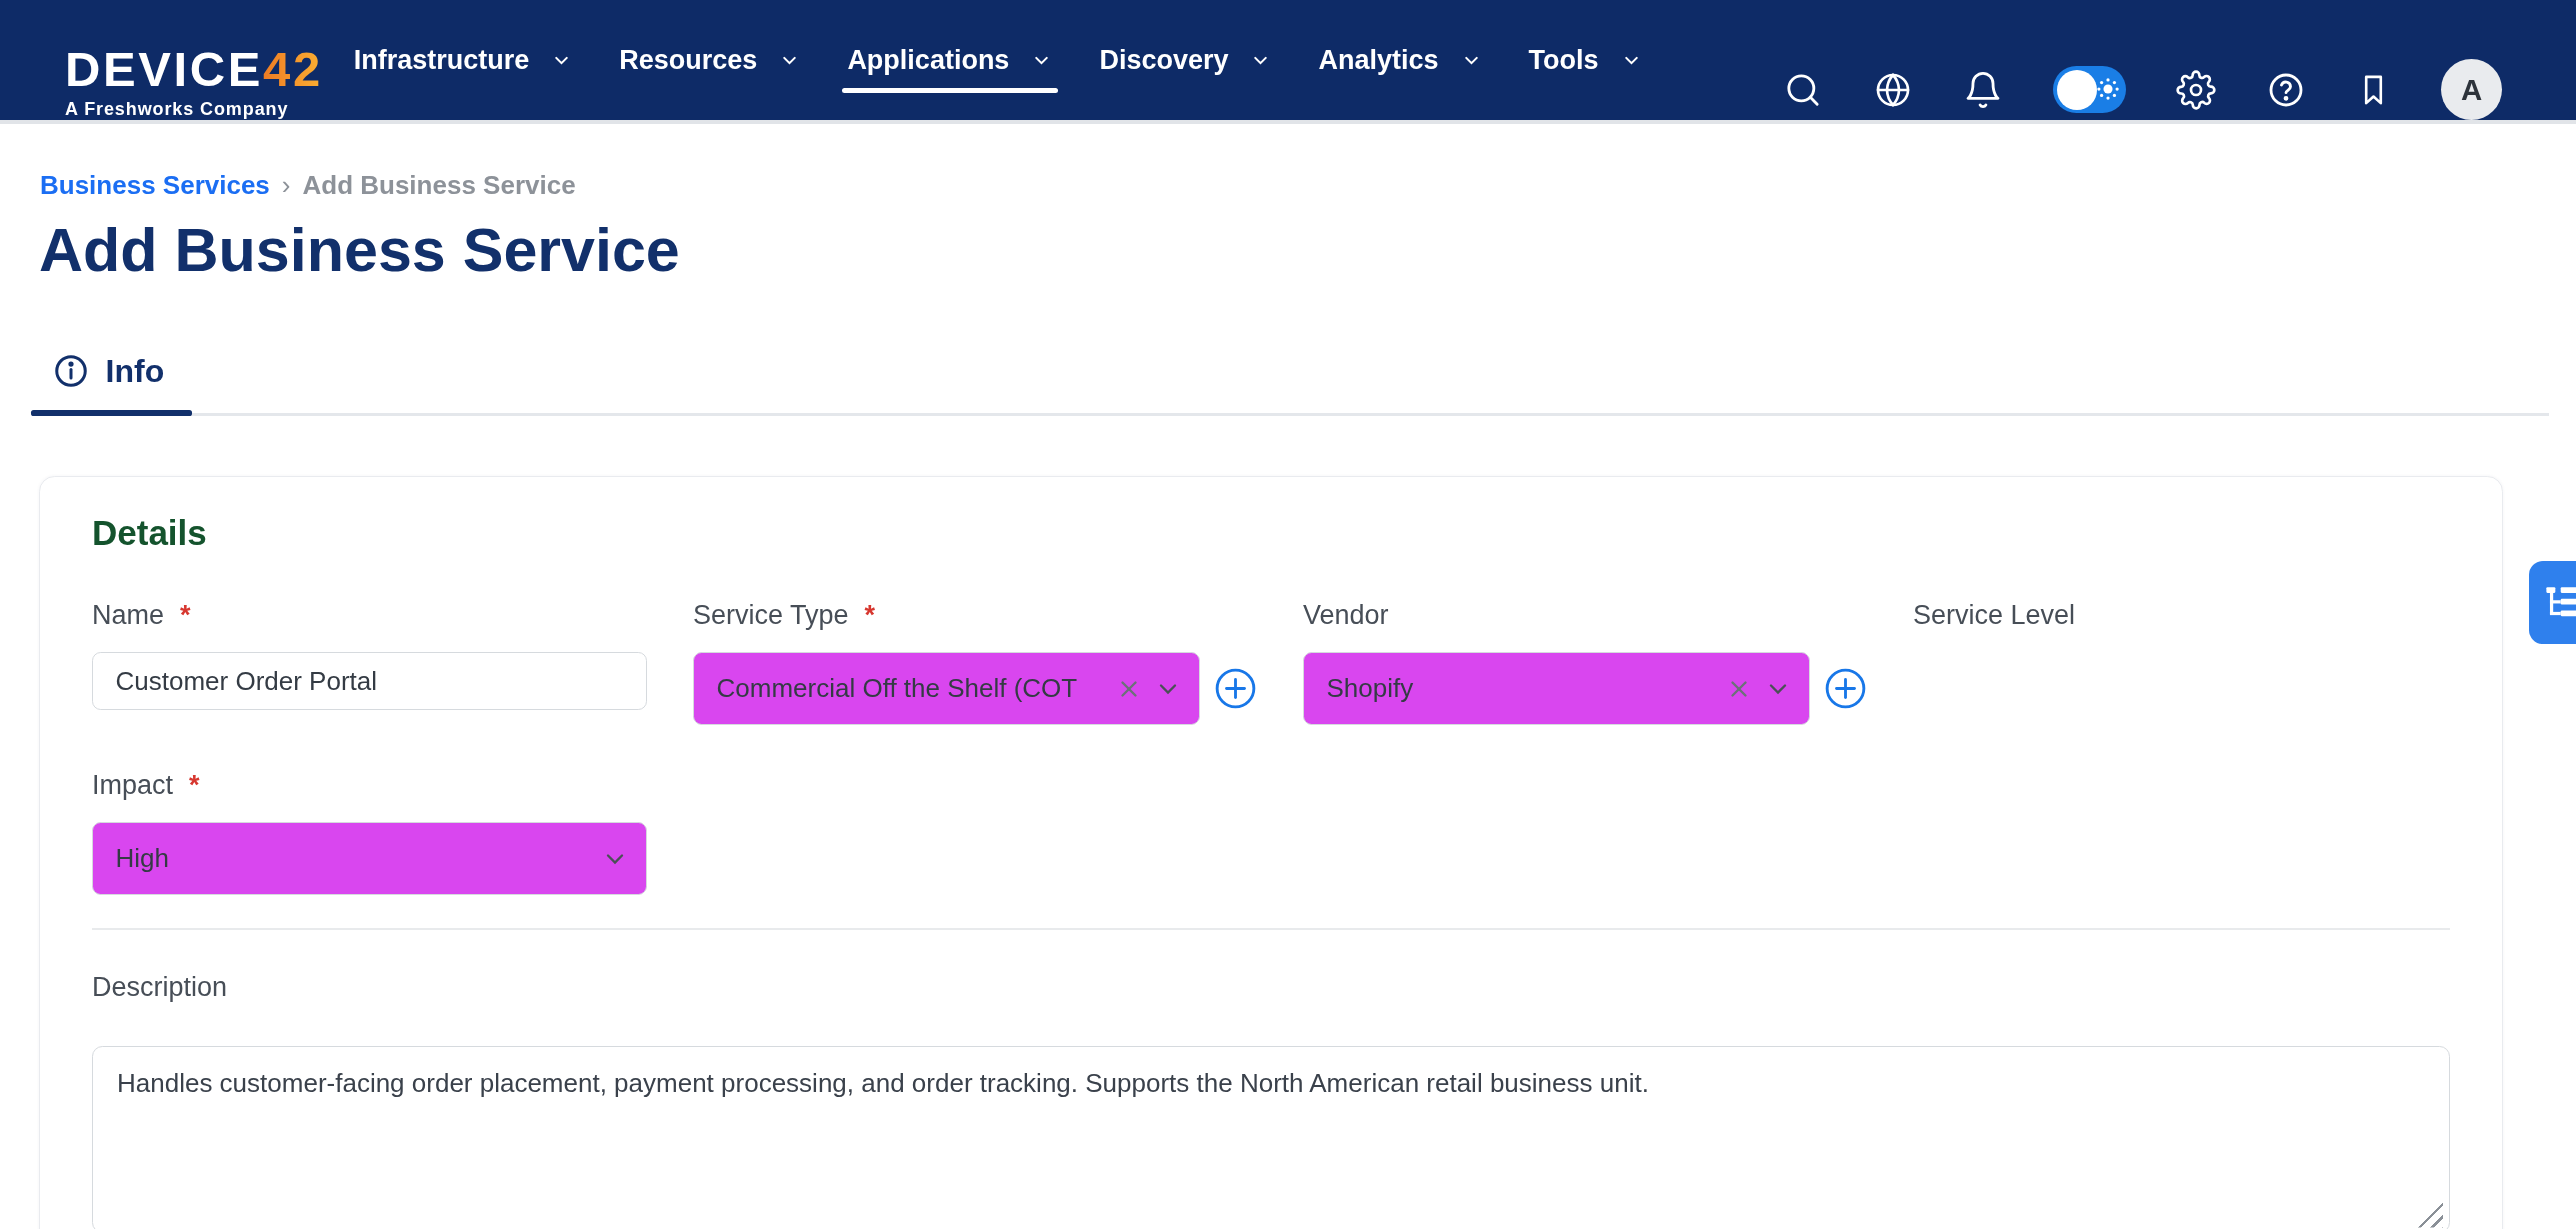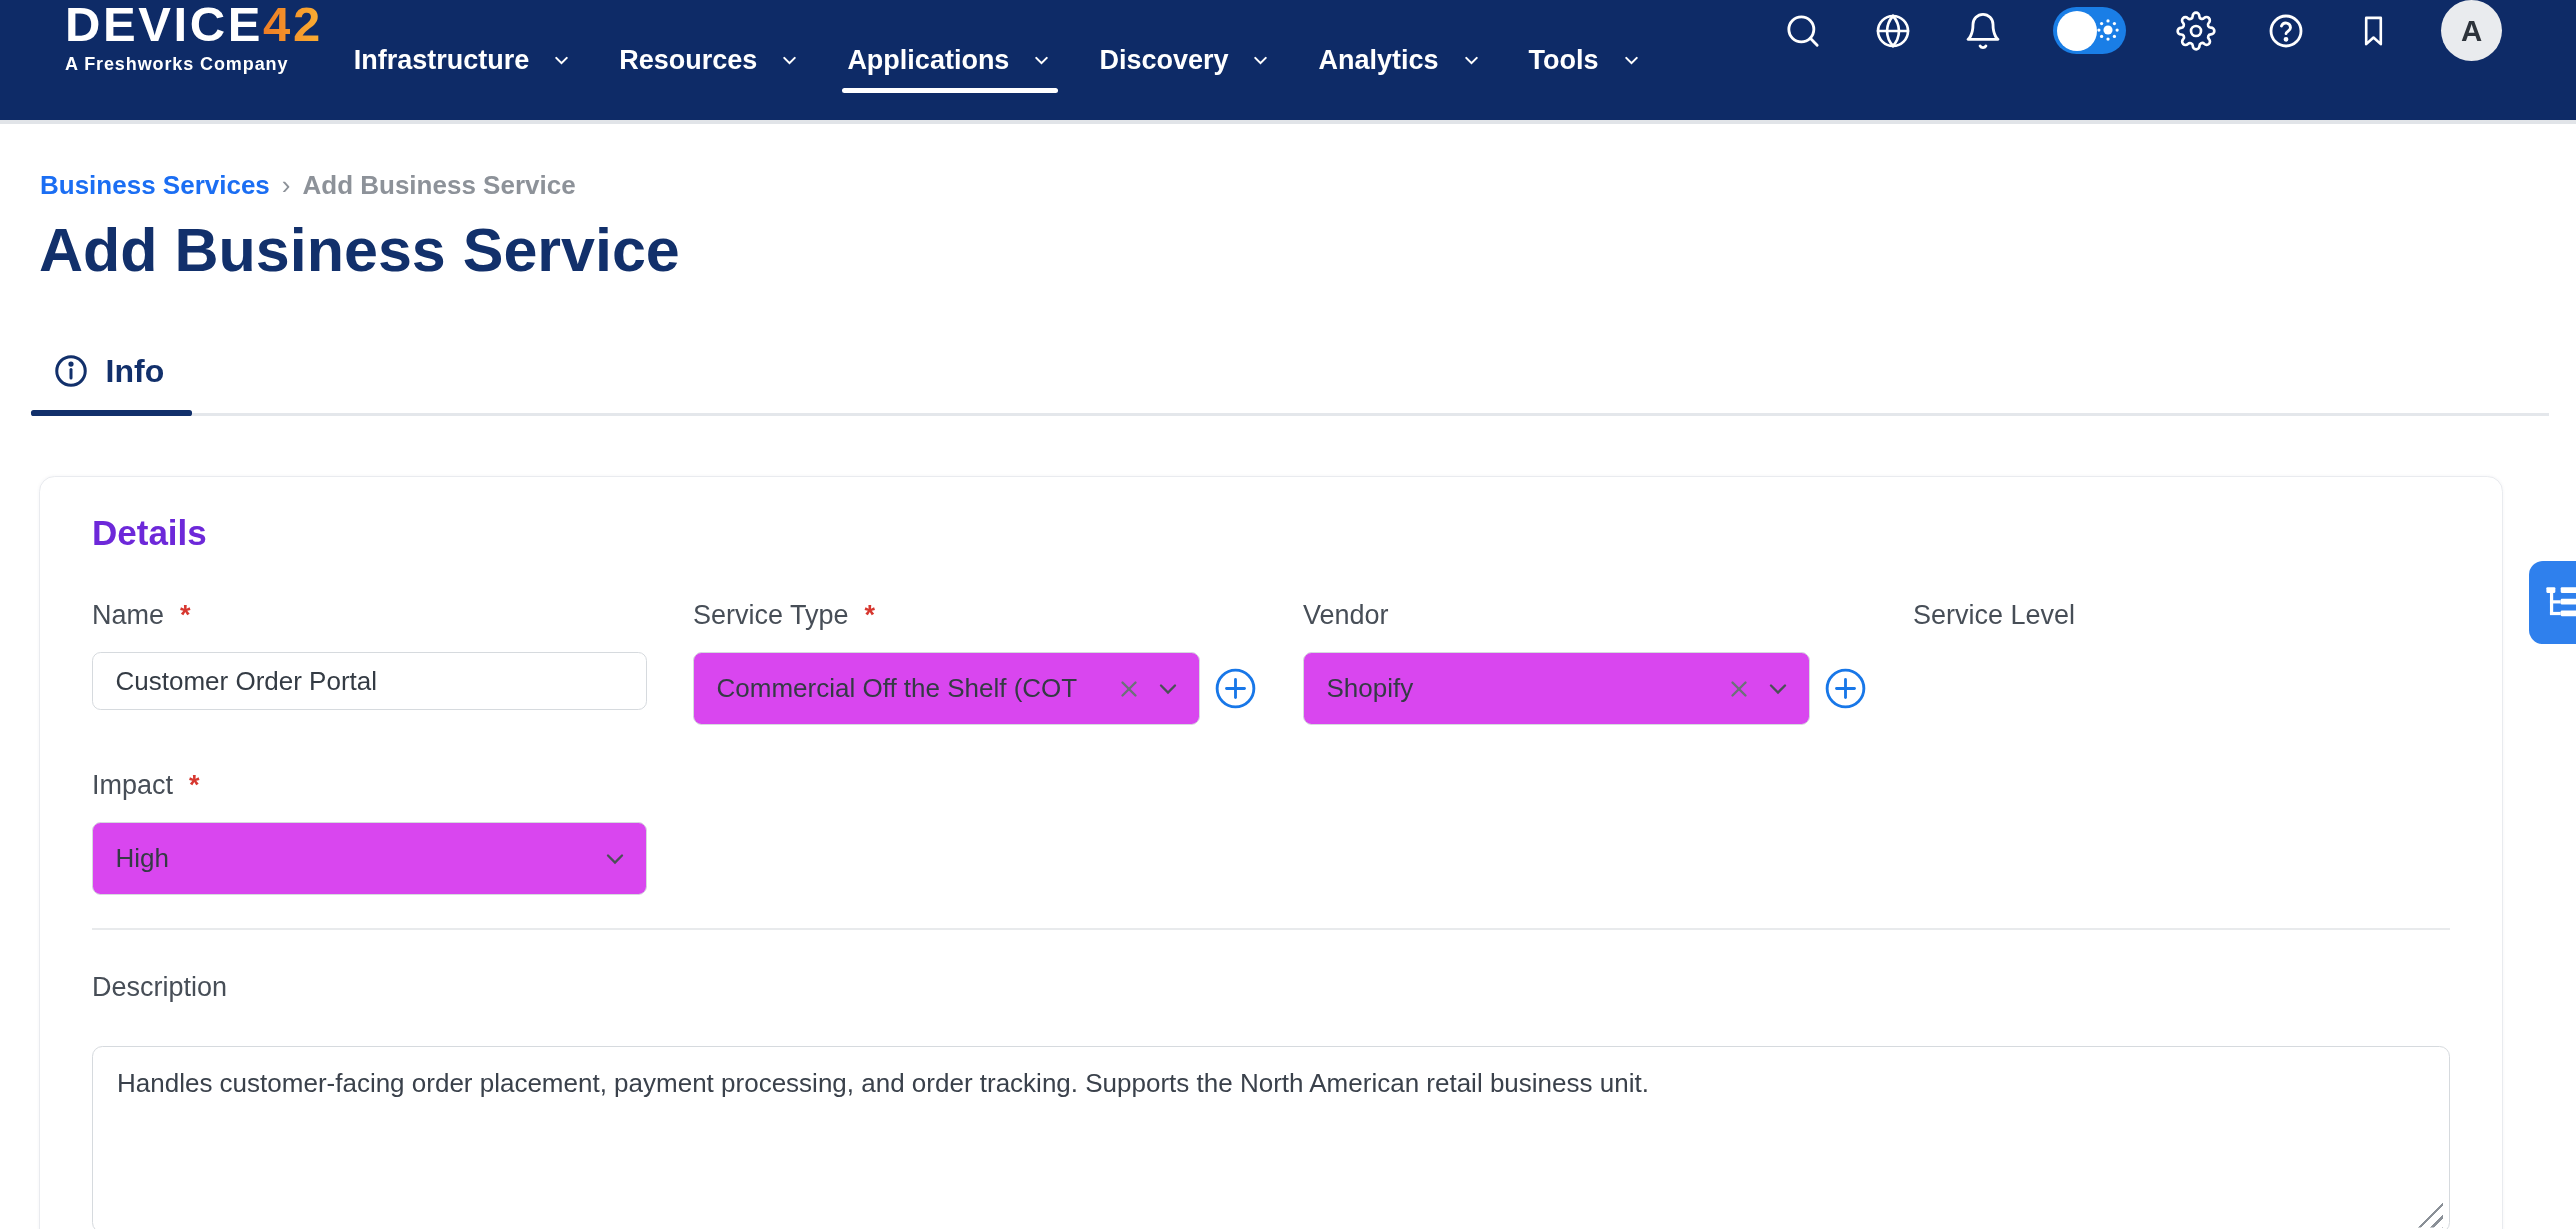--- a/index.html
+++ b/index.html
@@ -2,21 +2,21 @@
 <html style="font-size:14px"><head>
 <meta charset="utf-8">
 <style>
   * { box-sizing: border-box; margin: 0; padding: 0; }
   html, body { width: 2576px; height: 1230px; overflow: hidden; background: #ffffff;
     font-family: "Liberation Sans", sans-serif; }
 
   
   .topnav {
     position: absolute; top: 0; left: 0; width: 2576px; height: 120px;
-    background: #0e2b67; display: flex; align-items: flex-start;
+    background: #0e2b67; display: flex; align-items: flex-end;
     padding: 0 74px 0 65px;
   }
   .nav-shadow { position: absolute; top: 120px; left: 0; width: 2576px; height: 4.3px; background: #e1e4e8; }
   .brand { display: flex; flex-direction: column; justify-content: center; cursor: pointer; }
   .brand-line { font-size: 49px; font-weight: 800; letter-spacing: 2.6px; line-height: 49px; color: #ffffff; }
   .brand-accent { background: linear-gradient(90deg, #ee7c24, #fbb033); -webkit-background-clip: text;
     background-clip: text; color: #f5a023; -webkit-text-fill-color: transparent; }
   .brand-tagline { color: #ffffff; font-size: 18px; font-weight: 600; letter-spacing: 0.9px; margin-top: 5.2px; }
   .nav-menu { display: flex; align-items: center; height: 100%; margin-left: 31px; gap: 47px; }
   .nav-item { position: relative; height: 100%; display: flex; align-items: center; gap: 22px;
@@ -44,21 +44,21 @@
   .tab { display: inline-flex; align-items: center; gap: 15.6px; padding: 7px 28px 22.5px 12px;
     position: relative; cursor: pointer; }
   .tab-label { font-size: 32px; font-weight: 700; color: #12306b; }
   .tab.active::after { content: ""; position: absolute; left: -9.5px; right: 0; bottom: -3.5px;
     height: 6px; background: #12306b; border-radius: 2.6px; }
 
   
   .card { position: absolute; left: 39px; right: 73px; top: 476px; height: 883px;
     background: #ffffff; border: 1.7px solid #e9ebef; border-radius: 15.6px;
     box-shadow: 0 0.9px 3.5px rgba(20,40,80,0.05); padding: 36px 52px 0 52px; }
-  .section-heading { font-size: 35px; font-weight: 700; color: #6d28d9; margin-bottom: 47px; }
+  .section-heading { font-size: 35px; font-weight: 700; color: #14532d; margin-bottom: 47px; }
   .form-row { display: flex; gap: 46px; }
   .form-col { display: flex; flex-direction: column; }
   .field-label { font-size: 27px; color: #474e57; font-weight: 500; margin-bottom: 21px; display: flex; gap: 16px; }
   .req { color: #d7372f; font-weight: 700; }
   .field-line { display: flex; align-items: center; gap: 14px; }
   .text-input { width: 555px; height: 58px; border: 1.7px solid #d6dade; border-radius: 8.7px;
     padding: 0 22.5px; font-size: 26px; color: #343b44; font-family: "Liberation Sans", sans-serif; outline: none; background: #fff; }
   .select-box { width: 507px; height: 73px; border: 1.7px solid #d6dade; border-radius: 8.7px;
     padding: 0 17.3px 0 22.5px; display: flex; align-items: center; gap: 12px; cursor: pointer; background: #d946ef; }
   .select-box.wide { width: 555px; }

